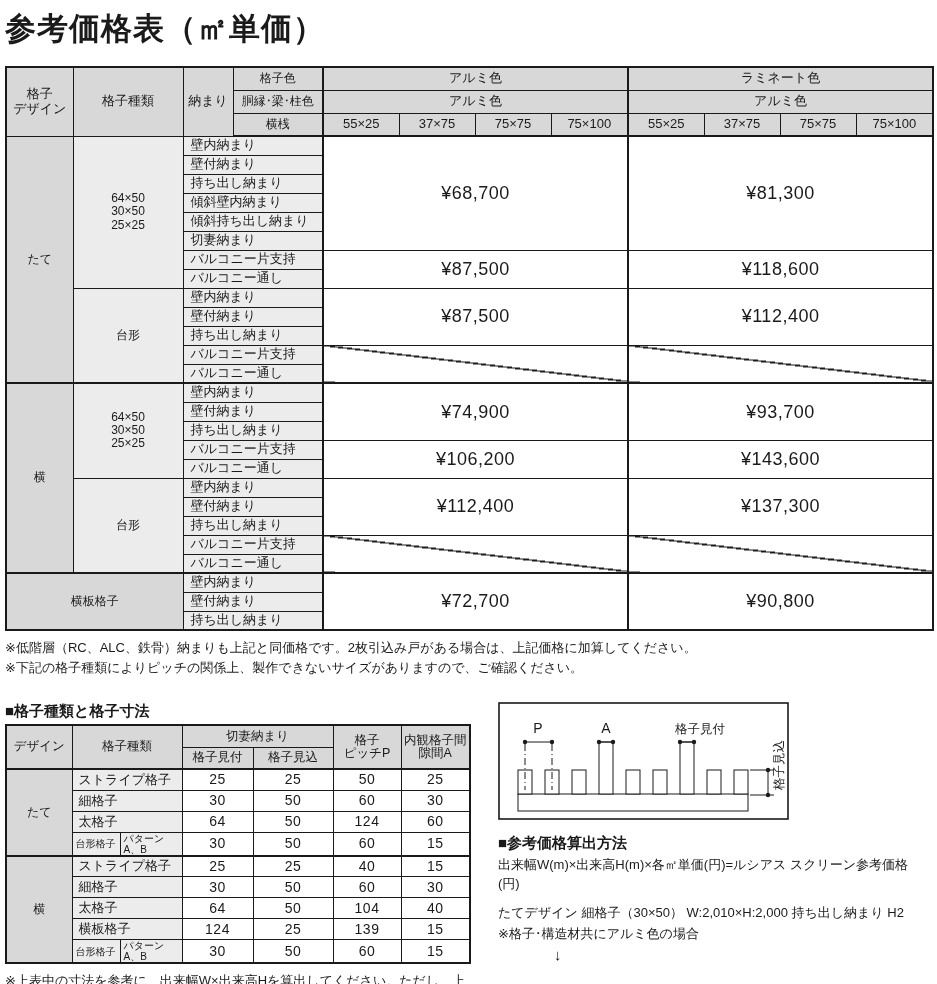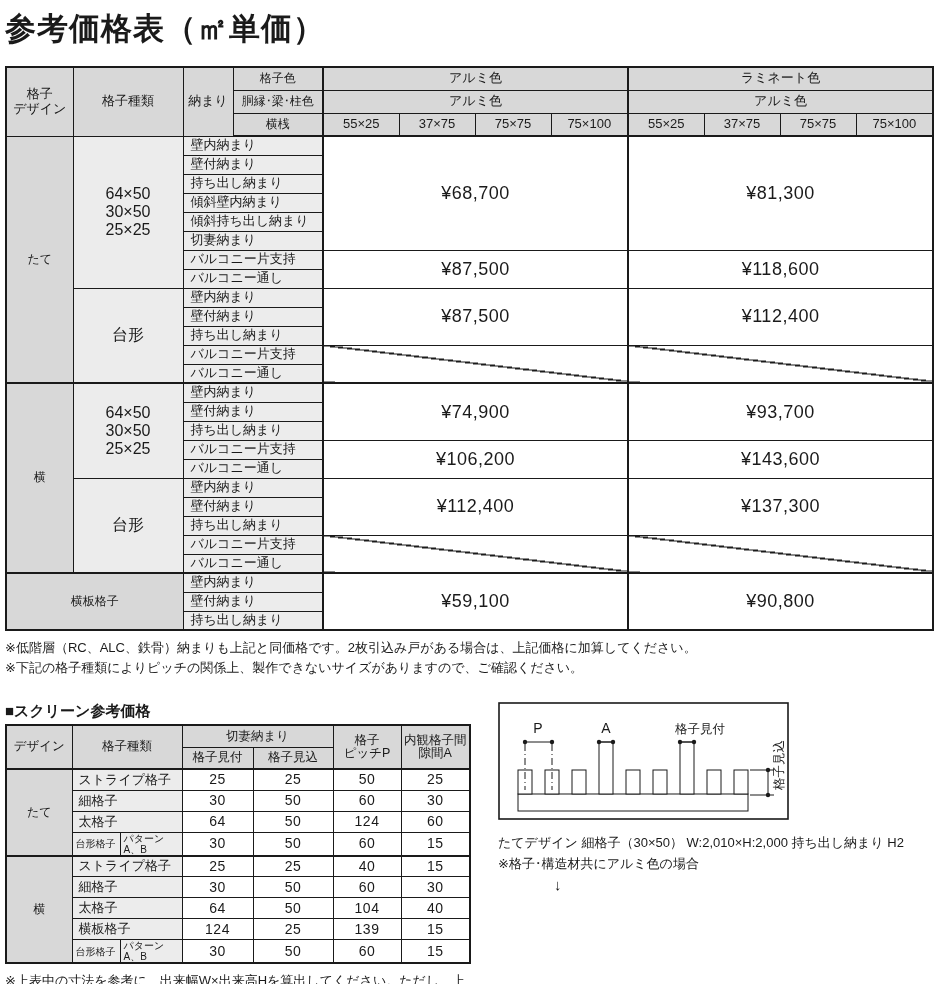--- a/index.html
+++ b/index.html
@@ -14,21 +14,21 @@
   
   table.mt { border-collapse: collapse; table-layout: fixed; width: 926px;
              border: 2px solid #1a1a1a; font-size: 13px; }
   table.mt td { border: 1px solid #1a1a1a; text-align: center; vertical-align: middle;
                 padding: 0 2px; height: 19px; line-height: 1.12; overflow: hidden; }
   table.mt tr.hrow td { height: 23px; }
   .hd  { background: #d8d8d8; }
   .lbl { background: #d8d8d8; font-size: 12px; font-family: Liberation Serif, serif; }
   .osa { background: #ececec; text-align: left !important; padding-left: 7px !important; }
   .sec { background: #d8d8d8; font-size: 12px; }
-  .typ { background: #ececec; font-size: 16px; white-space: pre-line; line-height: 1.35; }
+  .typ { background: #ececec; font-size: 12px; white-space: pre-line; line-height: 1.35; }
   .price { background: #fff; font-size: 18px; letter-spacing: .5px; }
   .b2l { border-left-width: 2px !important; }
   .b2t { border-top-width: 2px !important; }
   .hb  { border-bottom-width: 2px !important; }
   .diag { background: linear-gradient(to top right,
             #fff calc(50% - 0.8px), #1a1a1a calc(50% - 0.8px),
             #1a1a1a calc(50% + 0.8px), #fff calc(50% + 0.8px)); }
 
   .notes { margin-top: 7px; font-size: 13px; line-height: 1.55; }
 
@@ -195,41 +195,41 @@
     <td rowspan="2" colspan="4" class="diag b2l"></td>
     <td rowspan="2" colspan="4" class="diag b2l"></td>
   </tr>
   <tr>
         <td colspan="2" class="osa">バルコニー通し</td>
       </tr>
 
   <tr>
     <td colspan="2" rowspan="3" class="sec b2t">横板格子</td>
     <td colspan="2" class="osa b2t">壁内納まり</td>
-    <td rowspan="3" colspan="4" class="price b2l b2t">¥59,100</td>
+    <td rowspan="3" colspan="4" class="price b2l b2t">¥72,700</td>
     <td rowspan="3" colspan="4" class="price b2l b2t">¥90,800</td>
   </tr>
   <tr>
         <td colspan="2" class="osa">壁付納まり</td>
       </tr>
   <tr>
         <td colspan="2" class="osa">持ち出し納まり</td>
       </tr>
 </tbody>
   </table>
 
 <div class="notes">
   <div>※低階層（RC、ALC、鉄骨）納まりも上記と同価格です。2枚引込み戸がある場合は、上記価格に加算してください。</div>
   <div>※下記の格子種類によりピッチの関係上、製作できないサイズがありますので、ご確認ください。</div>
 </div>
 
 <div class="bottom">
 
   <div class="bcol-left">
-    <div class="h2">■スクリーン参考価格</div>
+    <div class="h2">■格子種類と格子寸法</div>
     <table class="st">
       <colgroup>
         <col style="width:66px">
           <col style="width:48px">
           <col style="width:62px">
         <col style="width:71px">
           <col style="width:80px">
           <col style="width:68px">
           <col style="width:69px">
       </colgroup>
@@ -353,20 +353,24 @@
       <text x="202" y="31" font-size="12.5" text-anchor="middle">格子見付</text>
 
       <line x1="252" y1="68" x2="276" y2="68" stroke="#1a1a1a"></line>
       <line x1="252" y1="93" x2="276" y2="93" stroke="#1a1a1a"></line>
       <line x1="270" y1="68" x2="270" y2="93" stroke="#1a1a1a"></line>
       <circle cx="270" cy="68" r="2.2" fill="#1a1a1a"></circle>
         <circle cx="270" cy="93" r="2.2" fill="#1a1a1a"></circle>
       <text transform="translate(285,88) rotate(-90)" font-size="12.5">格子見込</text>
     </svg>
 
+    <div class="method-block">
+      <div class="h2">■参考価格算出方法</div>
+      <div class="mline">出来幅W(m)×出来高H(m)×各㎡単価(円)=ルシアス スクリーン参考価格(円)</div>
+    </div>
 
     <div class="method-block">
       <div class="mline">たてデザイン 細格子（30×50） W:2,010×H:2,000 持ち出し納まり H2</div>
       <div class="mline">※格子･構造材共にアルミ色の場合</div>
       <div class="arrow">↓</div>
 
     </div>
   </div>
 </div>
 

